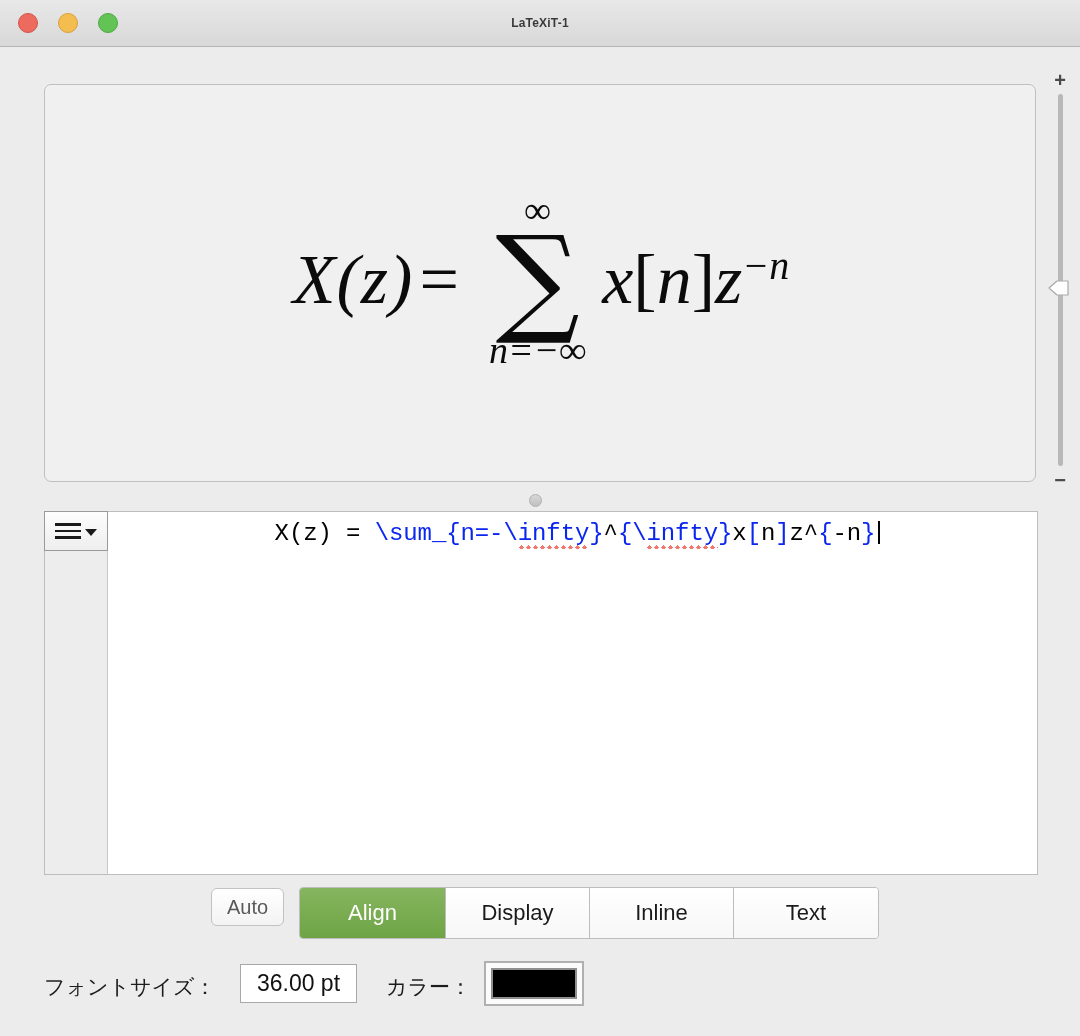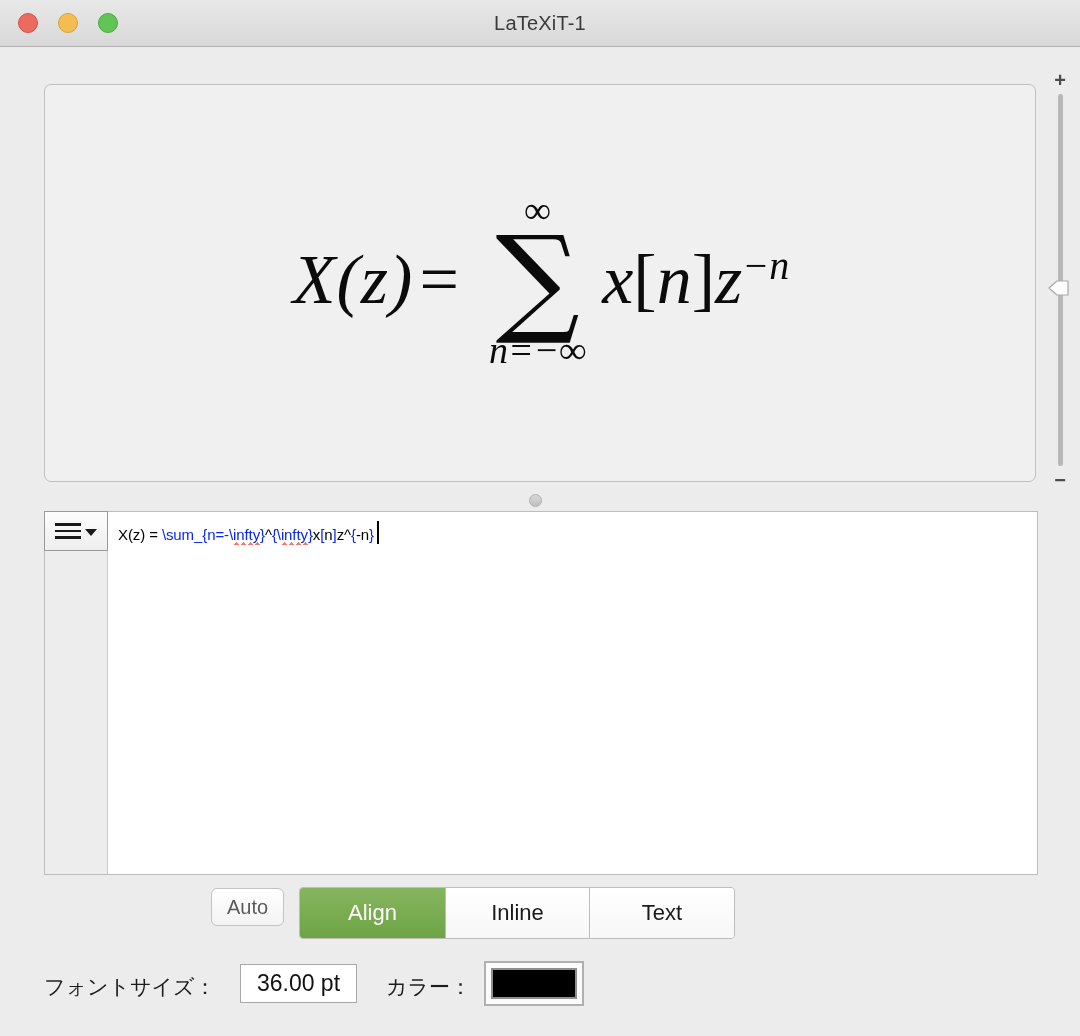--- a/index.html
+++ b/index.html
@@ -41,23 +41,23 @@
   }
   .traffic.close  { left: 18px;  background: #ed6a5e; border: 1px solid #d0544b; }
   .traffic.min    { left: 58px;  background: #f4bd4f; border: 1px solid #d7a13b; }
   .traffic.zoom   { left: 98px;  background: #61c454; border: 1px solid #4fa843; }
   .title-text {
     position: absolute;
     left: 0; top: 0;
     width: 1080px; height: 47px;
     line-height: 47px;
     text-align: center;
-    font-size: 20px;
+    font-size: 12px;
     color: #3a3a3a;
-    font-weight: 400;
+    font-weight: 700;
     letter-spacing: 0.2px;
   }
 
   
   .preview {
     position: absolute;
     left: 44px; top: 84px;
     width: 992px; height: 398px;
     background: #f0f0f0;
     border: 1px solid #bfbfbf;
@@ -222,26 +222,27 @@
     margin-top: 2px;
   }
   .code-area {
     flex: 1 1 auto;
     background: #ffffff;
     padding: 9px 0 0 10px;
     box-sizing: border-box;
     position: relative;
   }
   .code-line {
-    font-family: Liberation Sans, sans-serif;
-    font-size: 15px;
+    font-family: Liberation Mono, monospace;
+    font-size: 24px;
     line-height: 26px;
     white-space: pre;
     color: #000000;
     letter-spacing: -0.1px;
+    text-align: center;
   }
   .tok-cmd { color: #0a26ef; }
   .tok-plain { color: #000000; }
   .misspell {
     color: #0a26ef;
     background-image: radial-gradient(circle closest-side, #f2786e 58%, rgba(0,0,0,0) 60%);
     background-size: 7px 7px;
     background-repeat: repeat-x;
     background-position: 0 1.02em;
     padding-bottom: 2px;
@@ -419,20 +420,21 @@
     </div>
     <div class="code-area">
       <div class="code-line"><span class="tok-plain">X(z) = </span><span class="tok-cmd">\sum_{n=-\</span><span class="misspell">infty</span><span class="tok-cmd">}</span><span class="tok-plain">^</span><span class="tok-cmd">{\</span><span class="misspell">infty</span><span class="tok-cmd">}</span><span class="tok-plain">x</span><span class="tok-cmd">[</span><span class="tok-plain">n</span><span class="tok-cmd">]</span><span class="tok-plain">z^</span><span class="tok-cmd">{</span><span class="tok-plain">-n</span><span class="tok-cmd">}</span><span class="caret"></span></div>
     </div>
   </div>
 
   <div class="mode-row">
     <div class="auto-btn">Auto</div>
     <div class="segmented">
       <div class="seg w-align selected">Align</div>
+      <div class="seg w-display">Display</div>
       <div class="seg w-inline">Inline</div>
       <div class="seg w-text">Text</div>
     </div>
   </div>
 
   <div class="bottom">
     <div class="label label-fontsize">フォントサイズ：</div>
     <div class="fontsize-field">36.00 pt</div>
     <div class="label label-color">カラー：</div>
     <div class="color-well">

